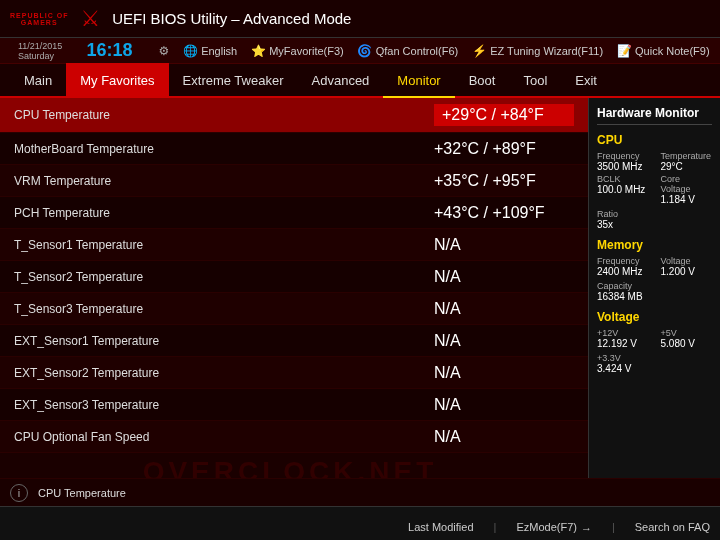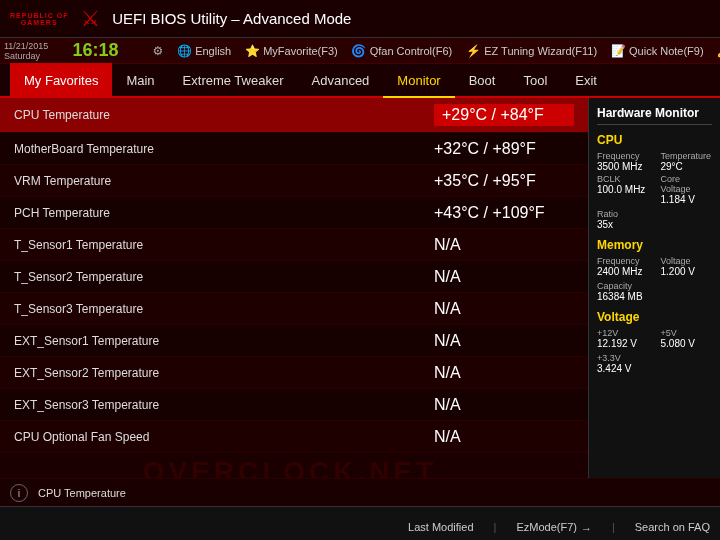--- a/index.html
+++ b/index.html
@@ -39,40 +39,40 @@
       color: #fff;
       font-weight: normal;
       flex: 1;
     }
 
     
     .toolbar {
       background: #2a0000;
       display: flex;
       align-items: center;
-      padding: 4px 4px;
+      padding: 4px 18px;
       height: 26px;
       font-size: 11px;
       color: #ccc;
       gap: 14px;
       border-bottom: 1px solid #400;
     }
     .toolbar-item {
       display: flex;
       align-items: center;
       gap: 3px;
       cursor: pointer;
       white-space: nowrap;
     }
     .toolbar-icon { color: #aaa; font-size: 12px; }
     .datetime {
       font-size: 18px;
       font-weight: bold;
-      color: #84cc16;
-      margin-right: 20px;
+      color: #0ea5e9;
+      margin-right: 12px;
     }
     .date-small {
       font-size: 9px;
       color: #aaa;
       display: flex;
       flex-direction: column;
       margin-right: 10px;
     }
 
     
@@ -278,25 +278,25 @@
     <span class="toolbar-icon">📝</span>
     <span>Quick Note(F9)</span>
   </div>
   <div class="toolbar-item">
     <span class="toolbar-icon">🔑</span>
 
   </div>
 </div>
 
 <div class="nav">
+  <div class="nav-item">
+    <span>Main</span>
+  </div>
   <div class="nav-item selected-red">
     <span>My Favorites</span>
-  </div>
-  <div class="nav-item">
-    <span>Main</span>
   </div>
   <div class="nav-item">
     <span>Extreme Tweaker</span>
   </div>
   <div class="nav-item">
     <span>Advanced</span>
   </div>
   <div class="nav-item active">
     <span>Monitor</span>
   </div>

